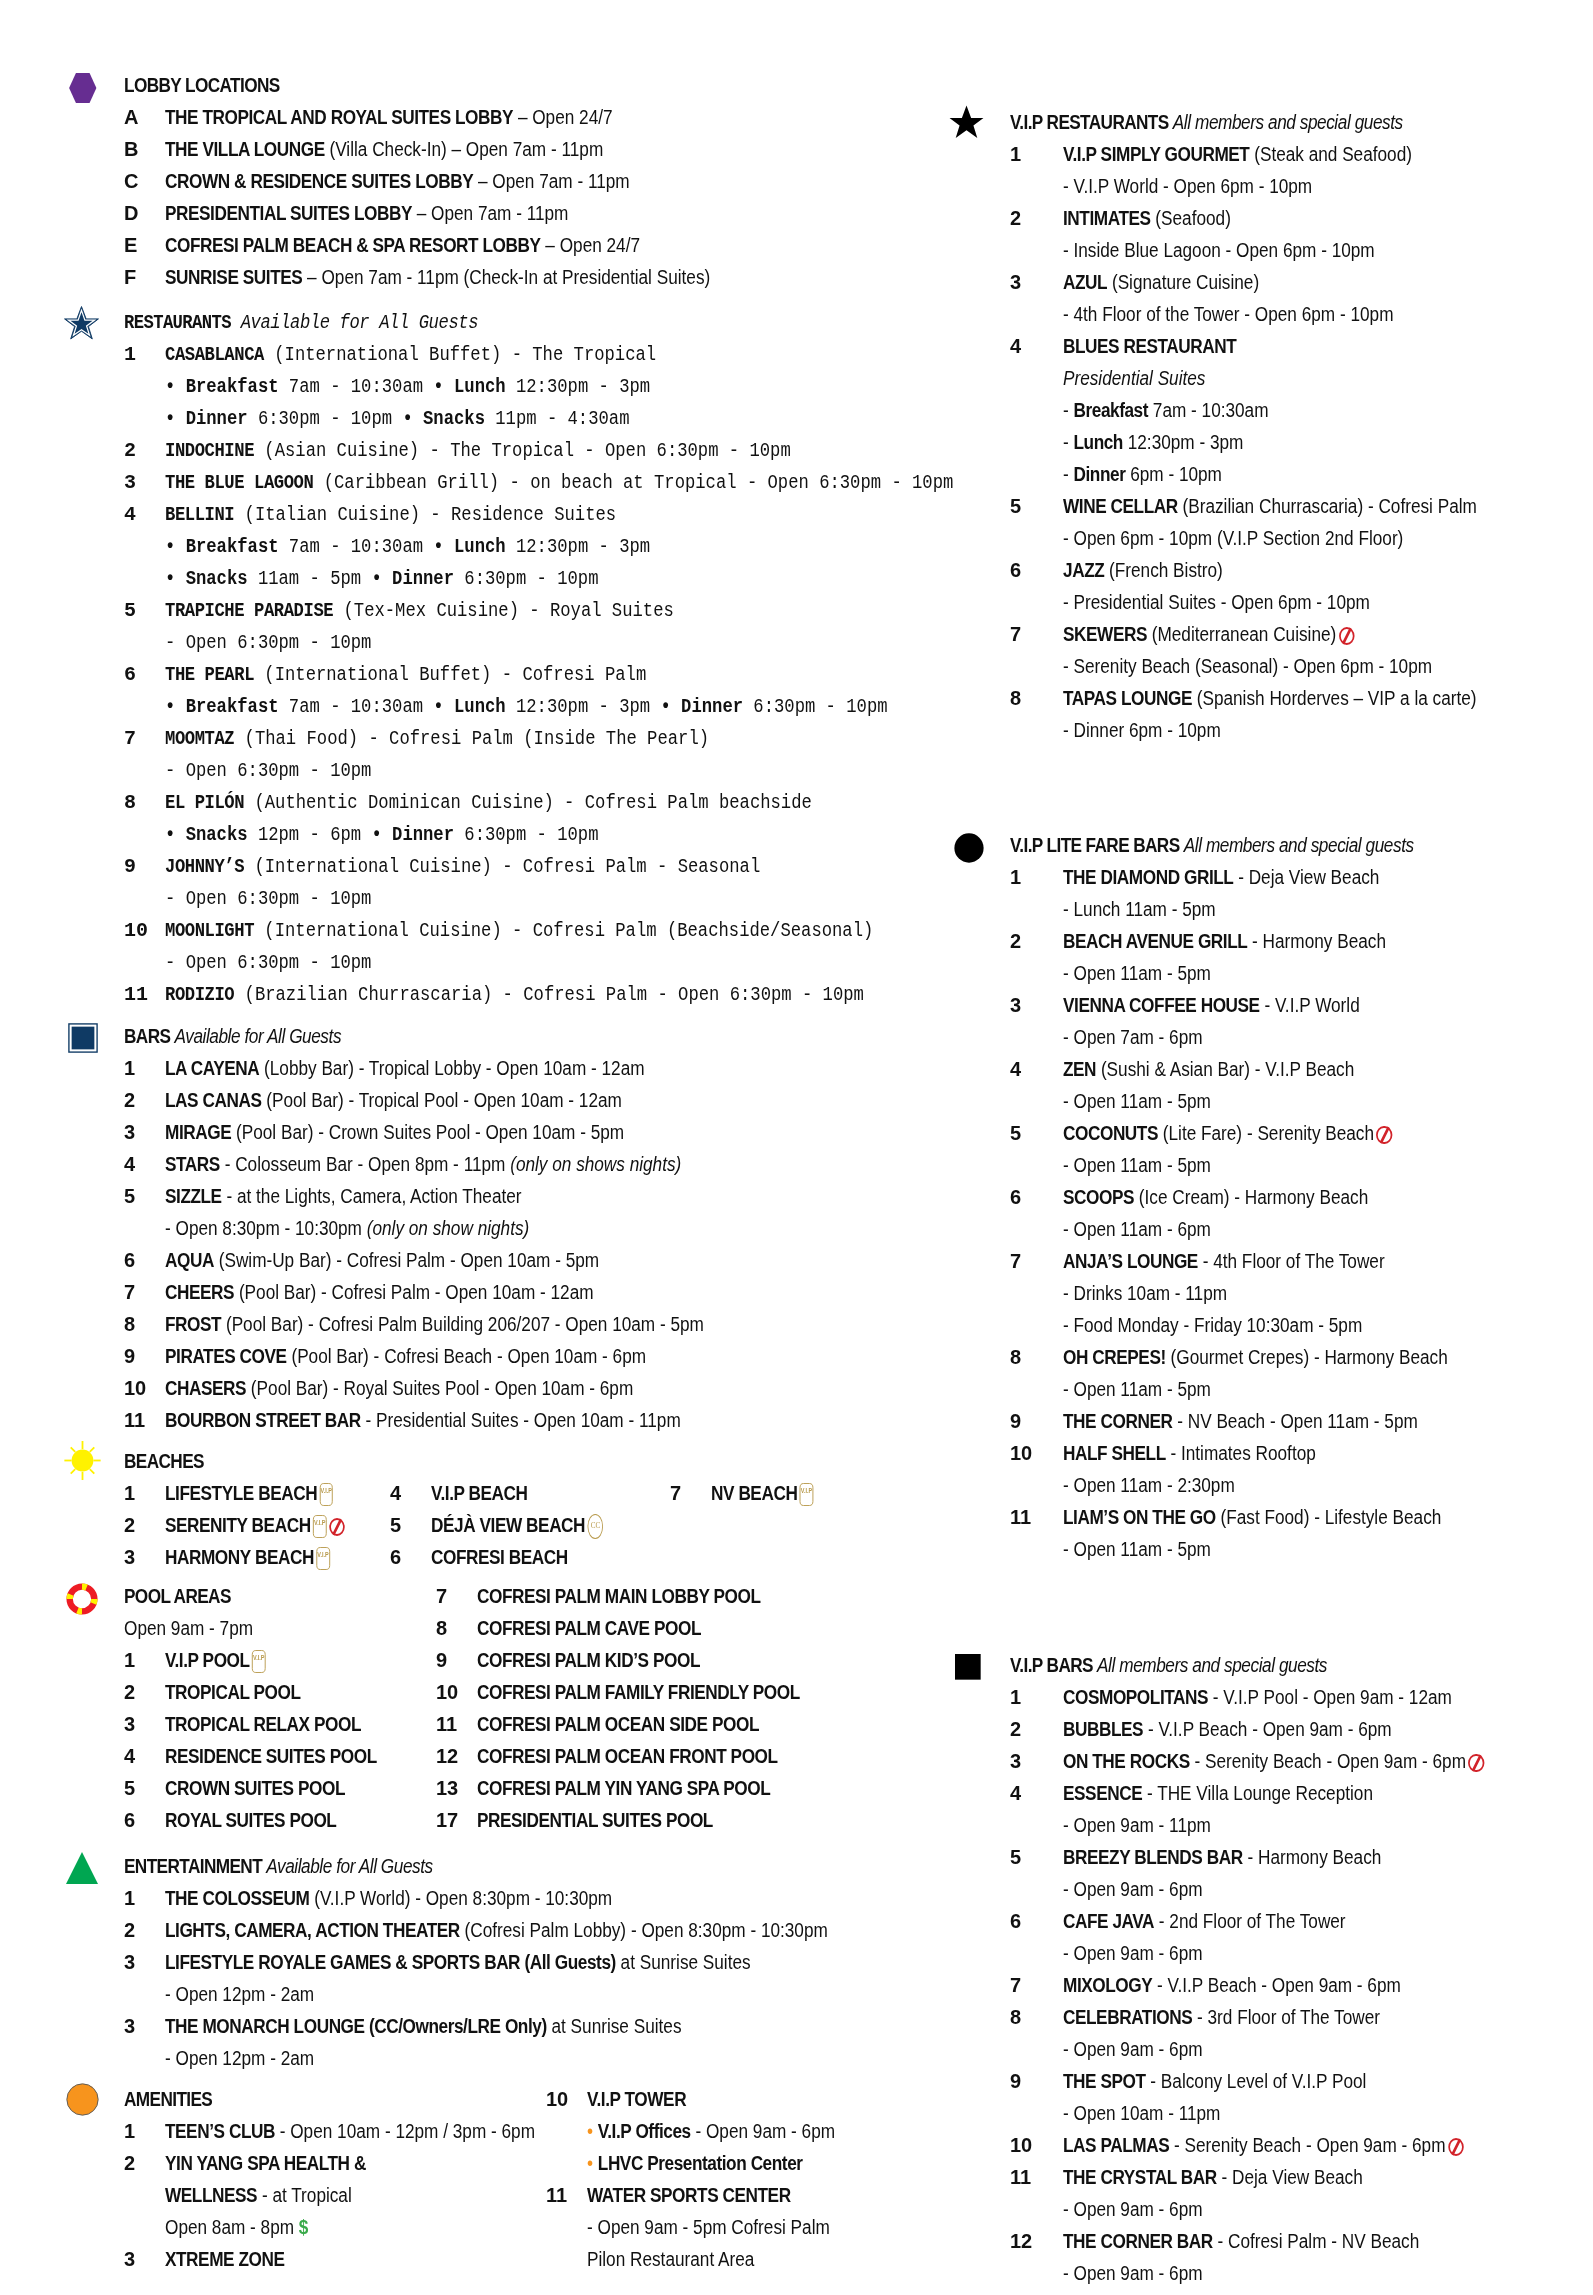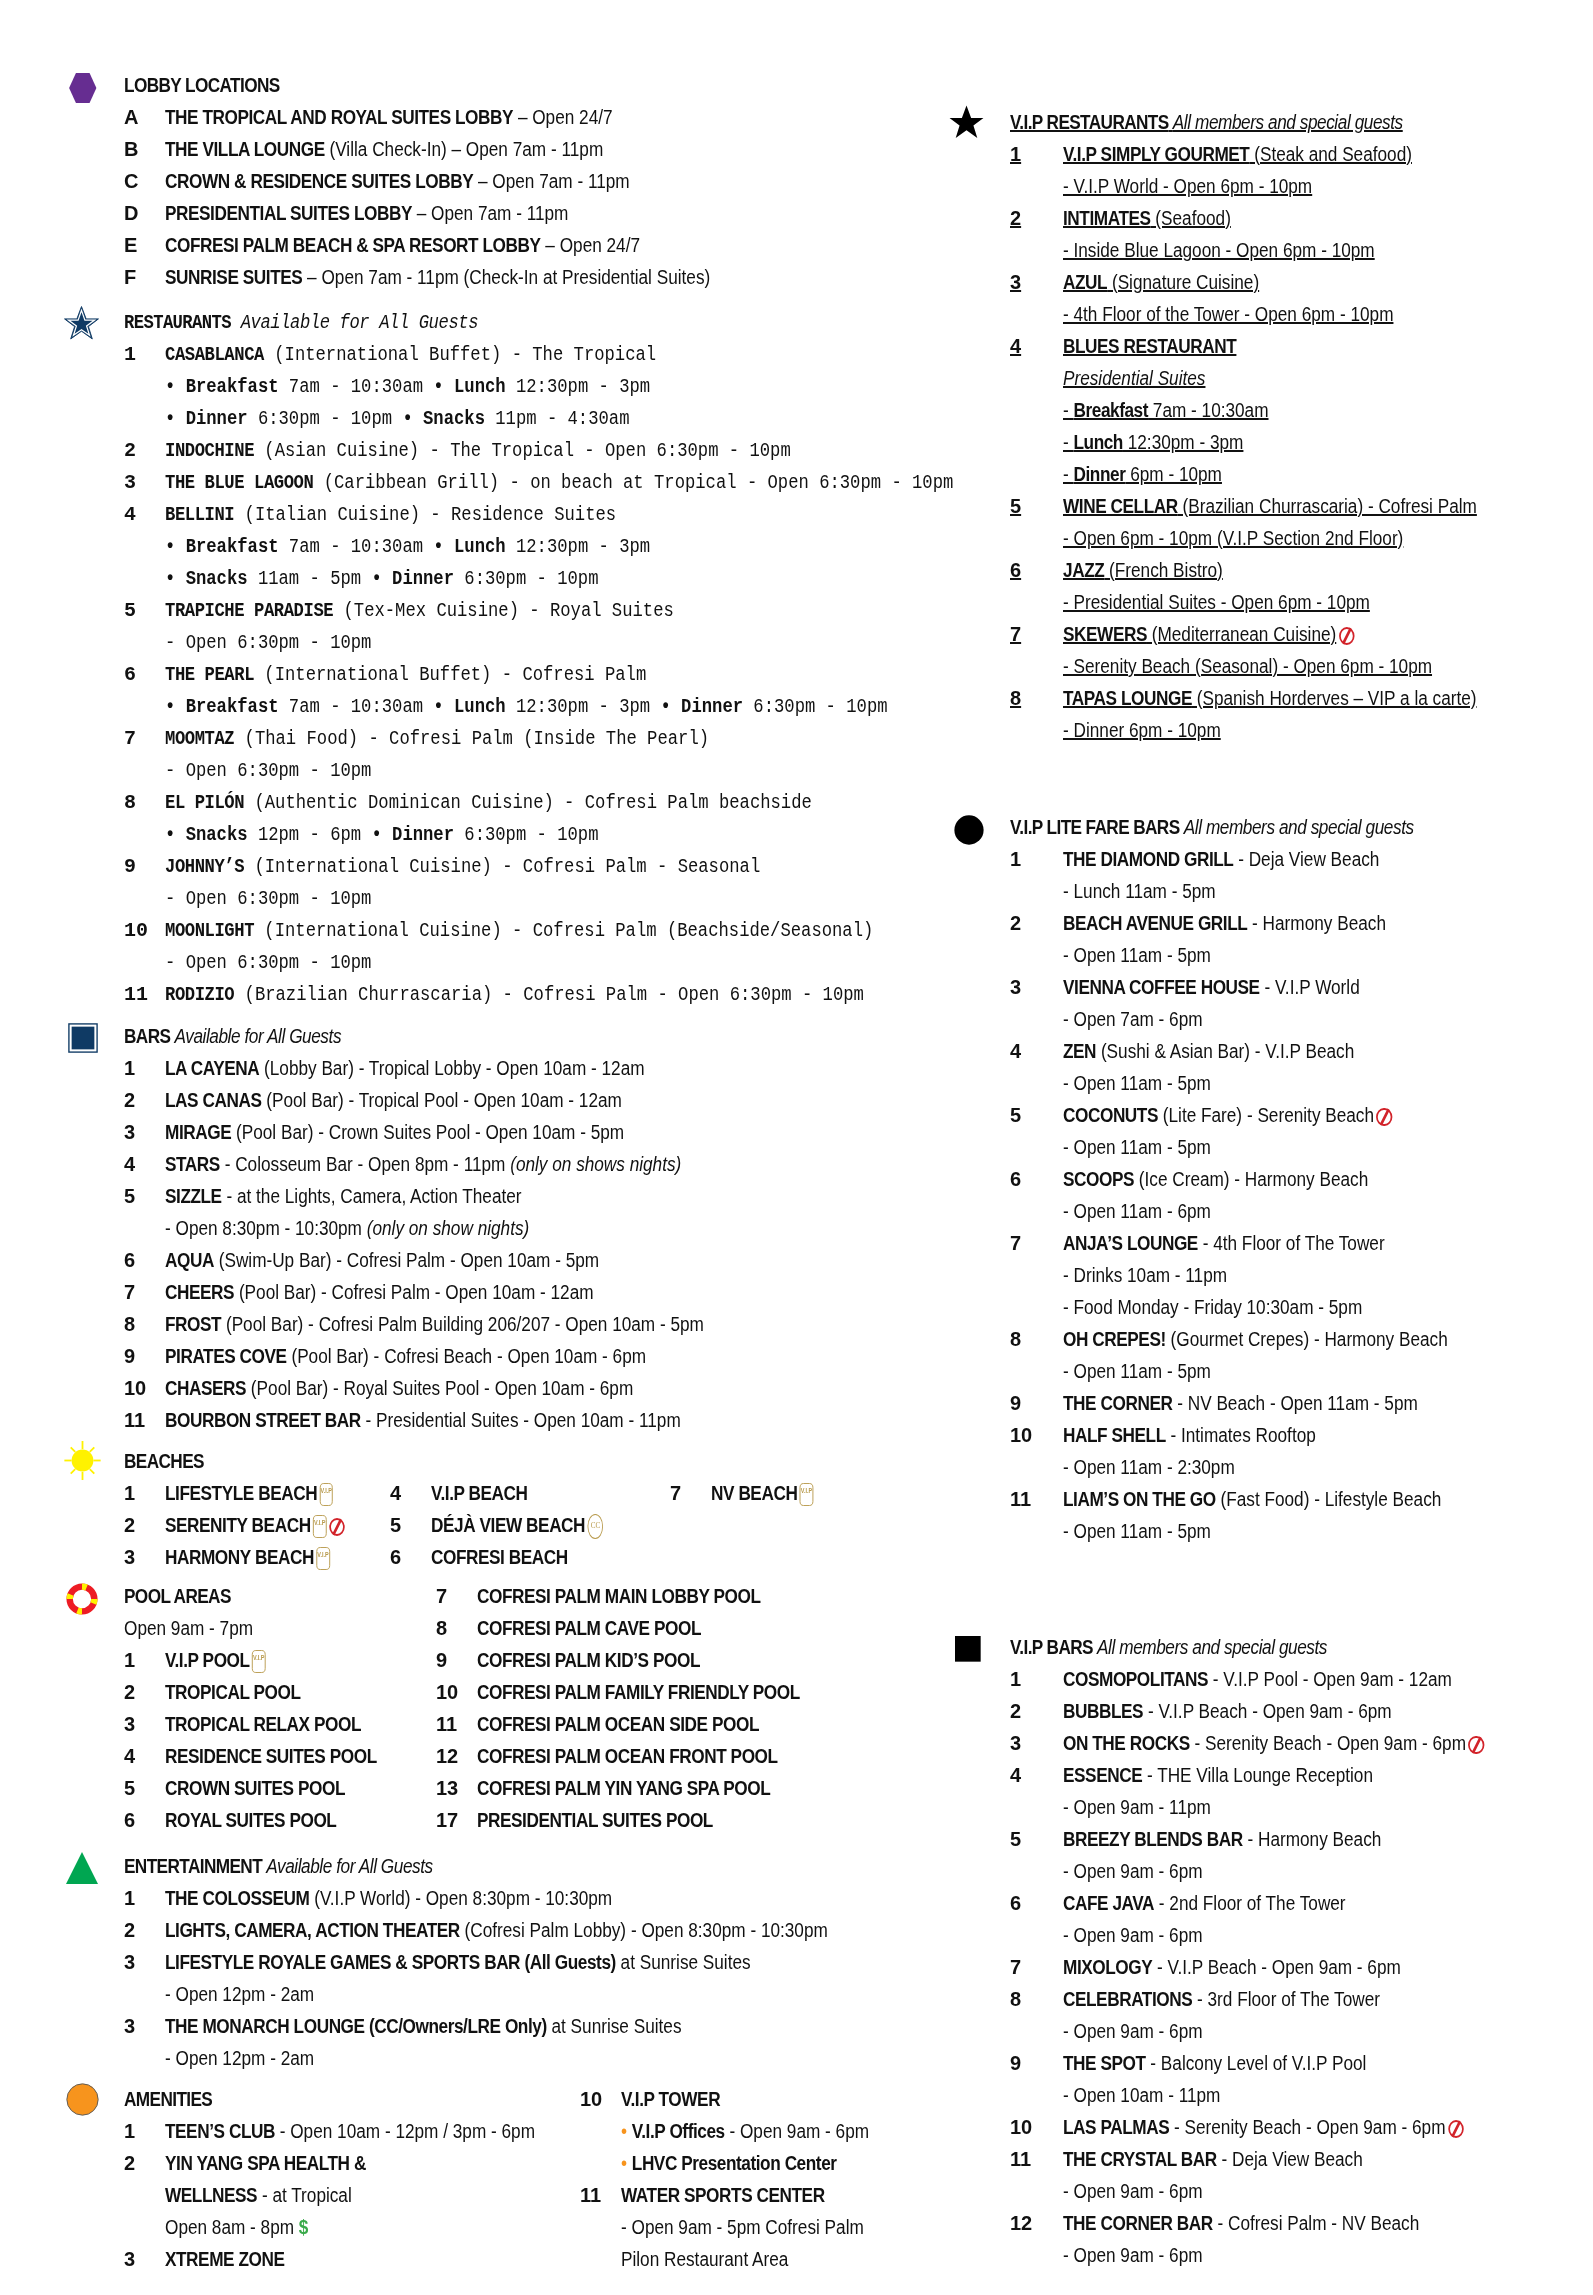--- a/index.html
+++ b/index.html
@@ -24,21 +24,21 @@
   .sub i { font-style: italic; }
   .money { color: #3aaa4a; font-weight: bold; }
   .obullet { color: #f7941d; }
   .noicon { display: inline-block; width: 18.4px; height: 18.4px; border: 2.8px solid #d2232a; border-radius: 50%; position: relative; vertical-align: middle; box-sizing: border-box; margin-left: 2.8px; }
   .noicon::after { content: ""; position: absolute; left: 50%; top: -1.4px; width: 2.8px; height: 18.4px; background: #d2232a; transform: translateX(-50%) rotate(30deg); }
   .vipbadge { display: inline-block; width: 15.6px; height: 23px; border: 1.4px solid #b89a4c; border-radius: 4.6px; color: #b89a4c; font-size: 6.4px; line-height: 6.4px; text-align: center; vertical-align: middle; box-sizing: border-box; padding-top: 3.7px; margin-left: 2.8px; font-weight: bold; }
   .ccbadge { display: inline-block; width: 18.4px; height: 25px; border: 1.4px solid #b89a4c; border-radius: 50% / 50%; color: #b89a4c; font-size: 8.3px; line-height: 22px; text-align: center; vertical-align: middle; box-sizing: border-box; margin-left: 2.8px; font-family: "Liberation Serif", serif; }
   .beach-grid { display: grid; grid-template-columns: 266px 280px 230px; row-gap: 0; }
   .pool-grid { display: grid; grid-template-columns: 312px 413px; }
   .pool-grid .entry .num { width: 41px; flex: 0 0 41px; }
-  .amen-grid { display: grid; grid-template-columns: 422px 413px; gap: 34px; }
+  .amen-grid { display: grid; grid-template-columns: 422px 413px; }
 </style>
 </head>
 <body>
 
 <div class="col col-left">
 
   <section class="section" style="margin-bottom:13.8px;">
     <div class="sec-icon" style="left:-4.6px;top:0.9px;">
       <svg width="27.5" height="30" viewBox="0 0 60 66">
           <polygon points="15,0 45,0 60,33 45,66 15,66 0,33" fill="#662d91"></polygon>
@@ -515,21 +515,21 @@
               <div class="line"></div>
             </div>
           </div>
         </div>
     </div>
   </section>
 </div>
 
 <div class="col col-right">
 
-  <section class="section right-sec" style="margin-bottom:65px;text-decoration:underline;">
+  <section class="section right-sec" style="margin-bottom:83px;">
     <div class="sec-icon" style="left:-7.3px;top:-1.8px;">
       <svg width="37" height="37" viewBox="0 0 24 24">
           <polygon points="12,1 15,9 23,9 16.5,14 19,22 12,17 5,22 7.5,14 1,9 9,9" fill="#000"></polygon>
         </svg>
     </div>
     <div class="sec-title"><span>V.I.P RESTAURANTS</span> <i>All members and special guests</i></div>
     <div id="viprest-list">
         <div class="entry">
           <div class="num">1</div>
           <div class="body">

